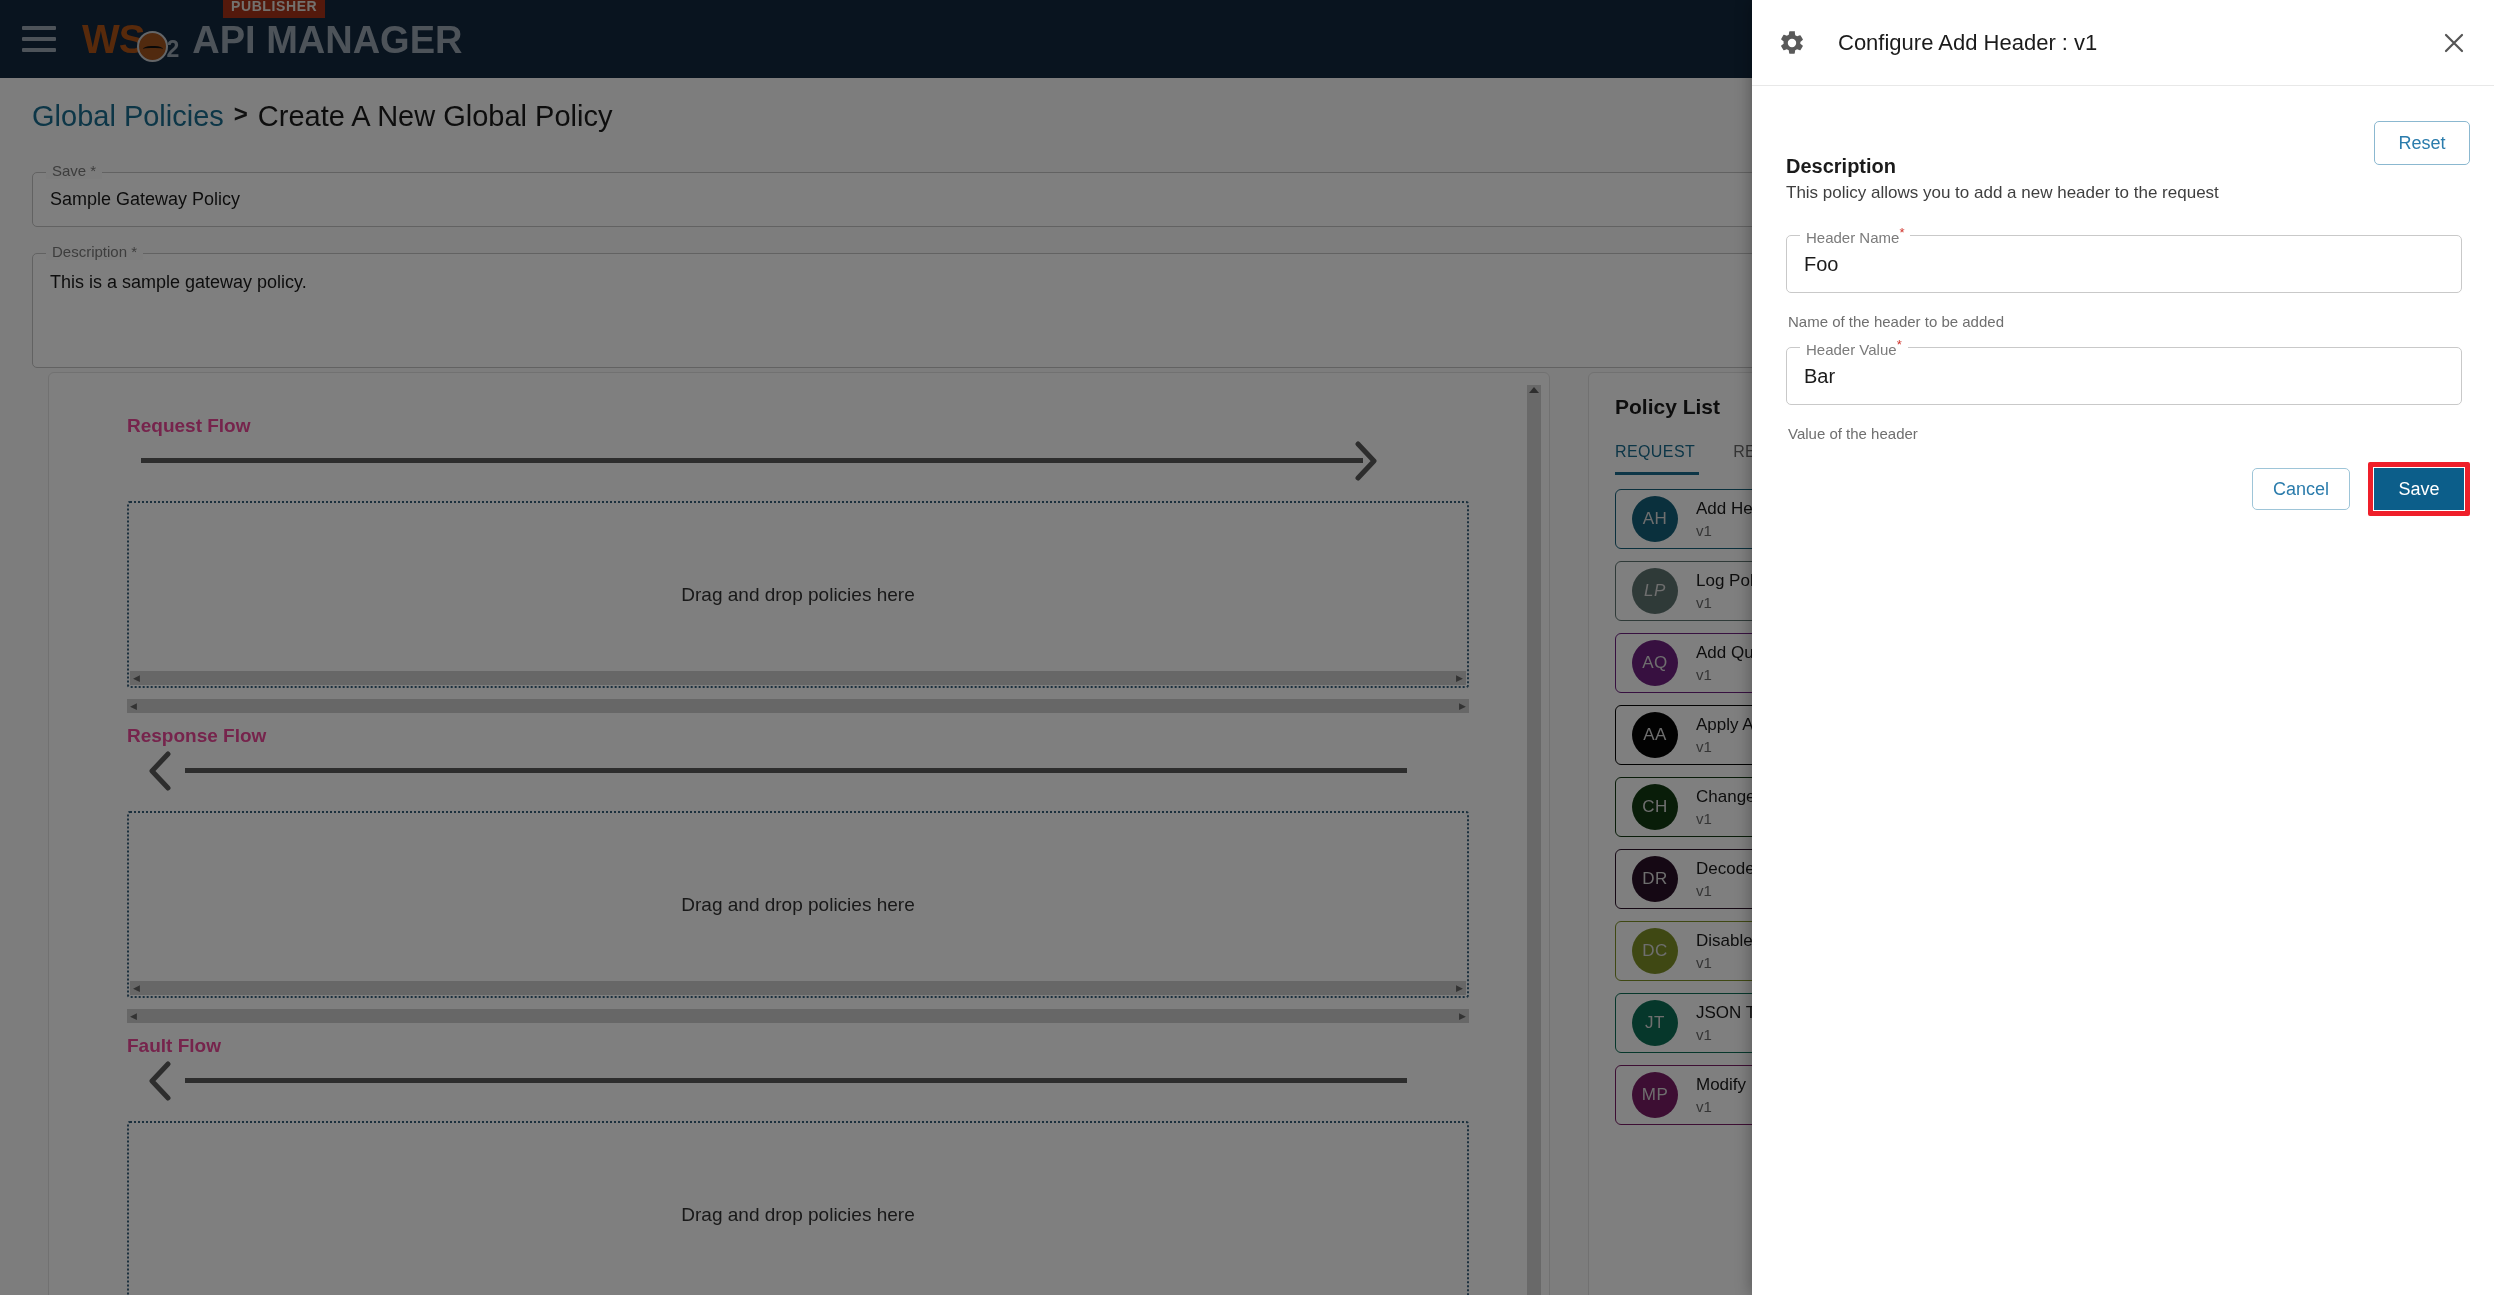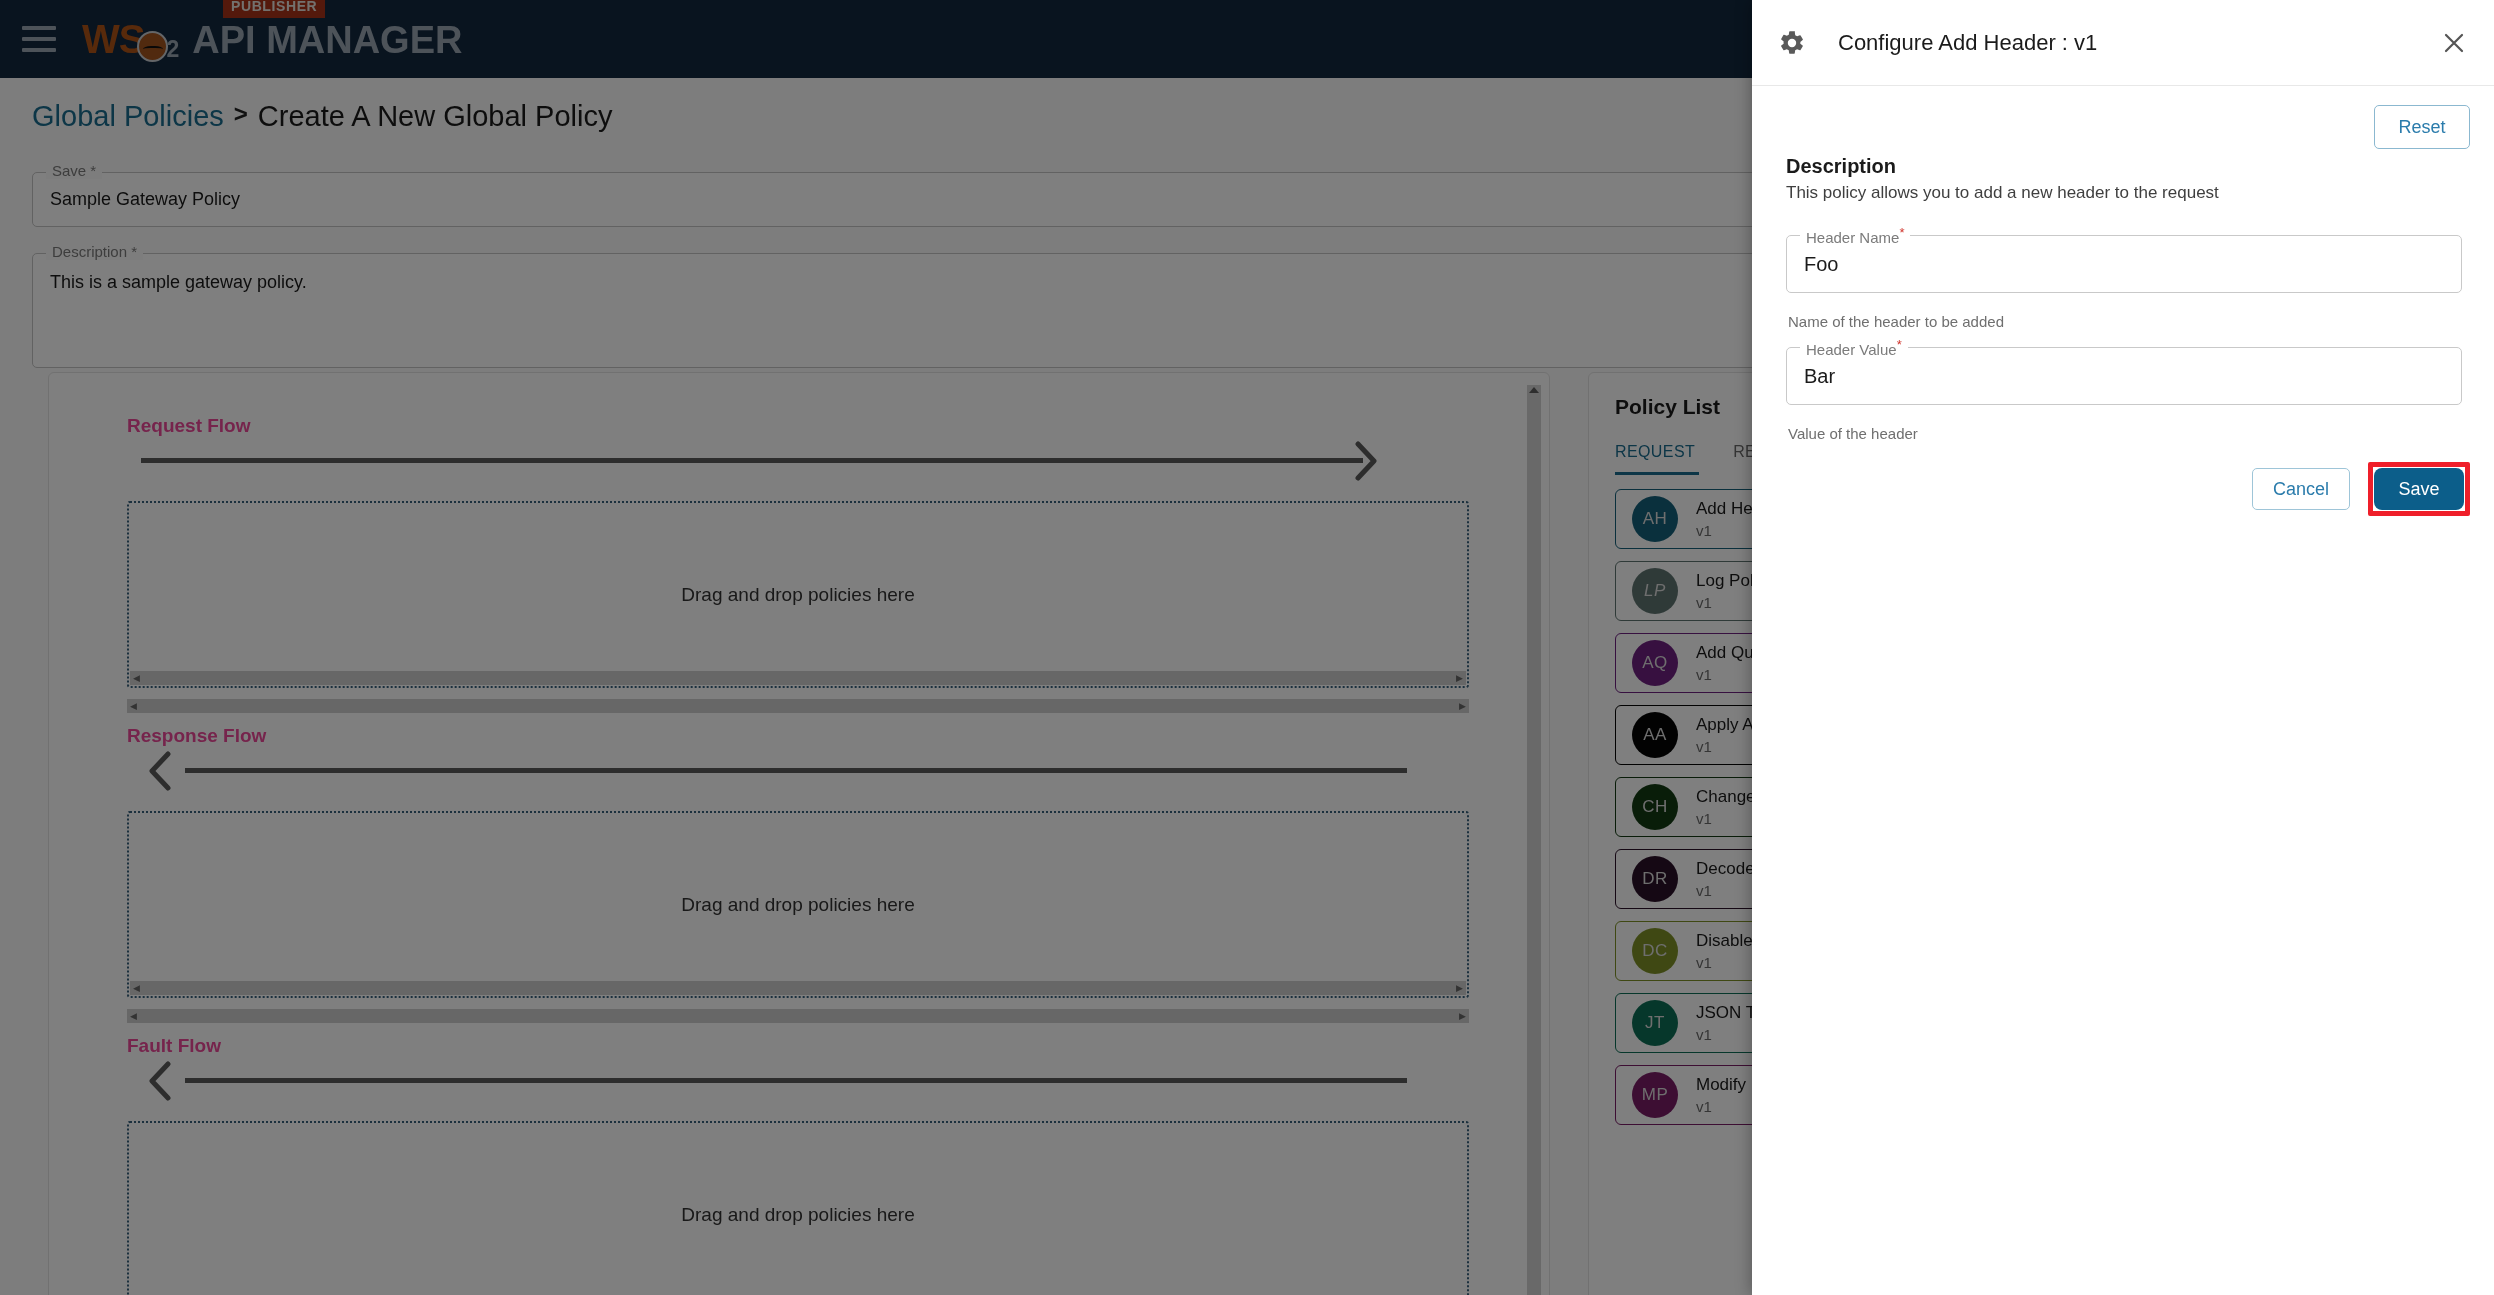--- a/index.html
+++ b/index.html
@@ -195,21 +195,21 @@
   #drawer-title {
     font-size: 22px; color: #1b1b1b; margin-left: 32px;
   }
   #close-btn {
     position: absolute; right: 24px; top: 50%; transform: translateY(-50%);
     width: 32px; height: 32px; cursor: pointer;
     display:flex; align-items:center; justify-content:center;
   }
 
   #reset-btn {
-    position: absolute; right: 24px; top: 105px;
+    position: absolute; right: 24px; top: 121px;
     width: 96px; height: 44px;
     border: 1px solid #8bb8d0; border-radius: 5px; background: #fff;
     color: #2b7cac; font-size: 18px;
     display: flex; align-items: center; justify-content: center;
     cursor: pointer;
   }
 
   #desc-heading {
     position: absolute; left: 34px; top: 155px;
     font-size: 20px; font-weight: 700; color: #1b1b1b;
@@ -245,21 +245,21 @@
     border: 1px solid #9ec5d8; border-radius: 5px; background: #fff;
     color: #2b7cac; font-size: 18px;
     display: flex; align-items: center; justify-content: center; cursor: pointer;
   }
   #save-wrap {
     border: 5px solid #ef1f2a; border-radius: 2px;
     padding: 1px; display: inline-block;
   }
   #save-btn {
     width: 90px; height: 42px;
-    background: #0c5e8a; border-radius: 8px;
+    background: #0c5e8a; border-radius: 0;
     color: #ffffff; font-size: 18px;
     display: flex; align-items: center; justify-content: center; cursor: pointer;
   }
 </style>
 </head>
 <body>
 
 <div id="page">
 
   <div id="navbar">

